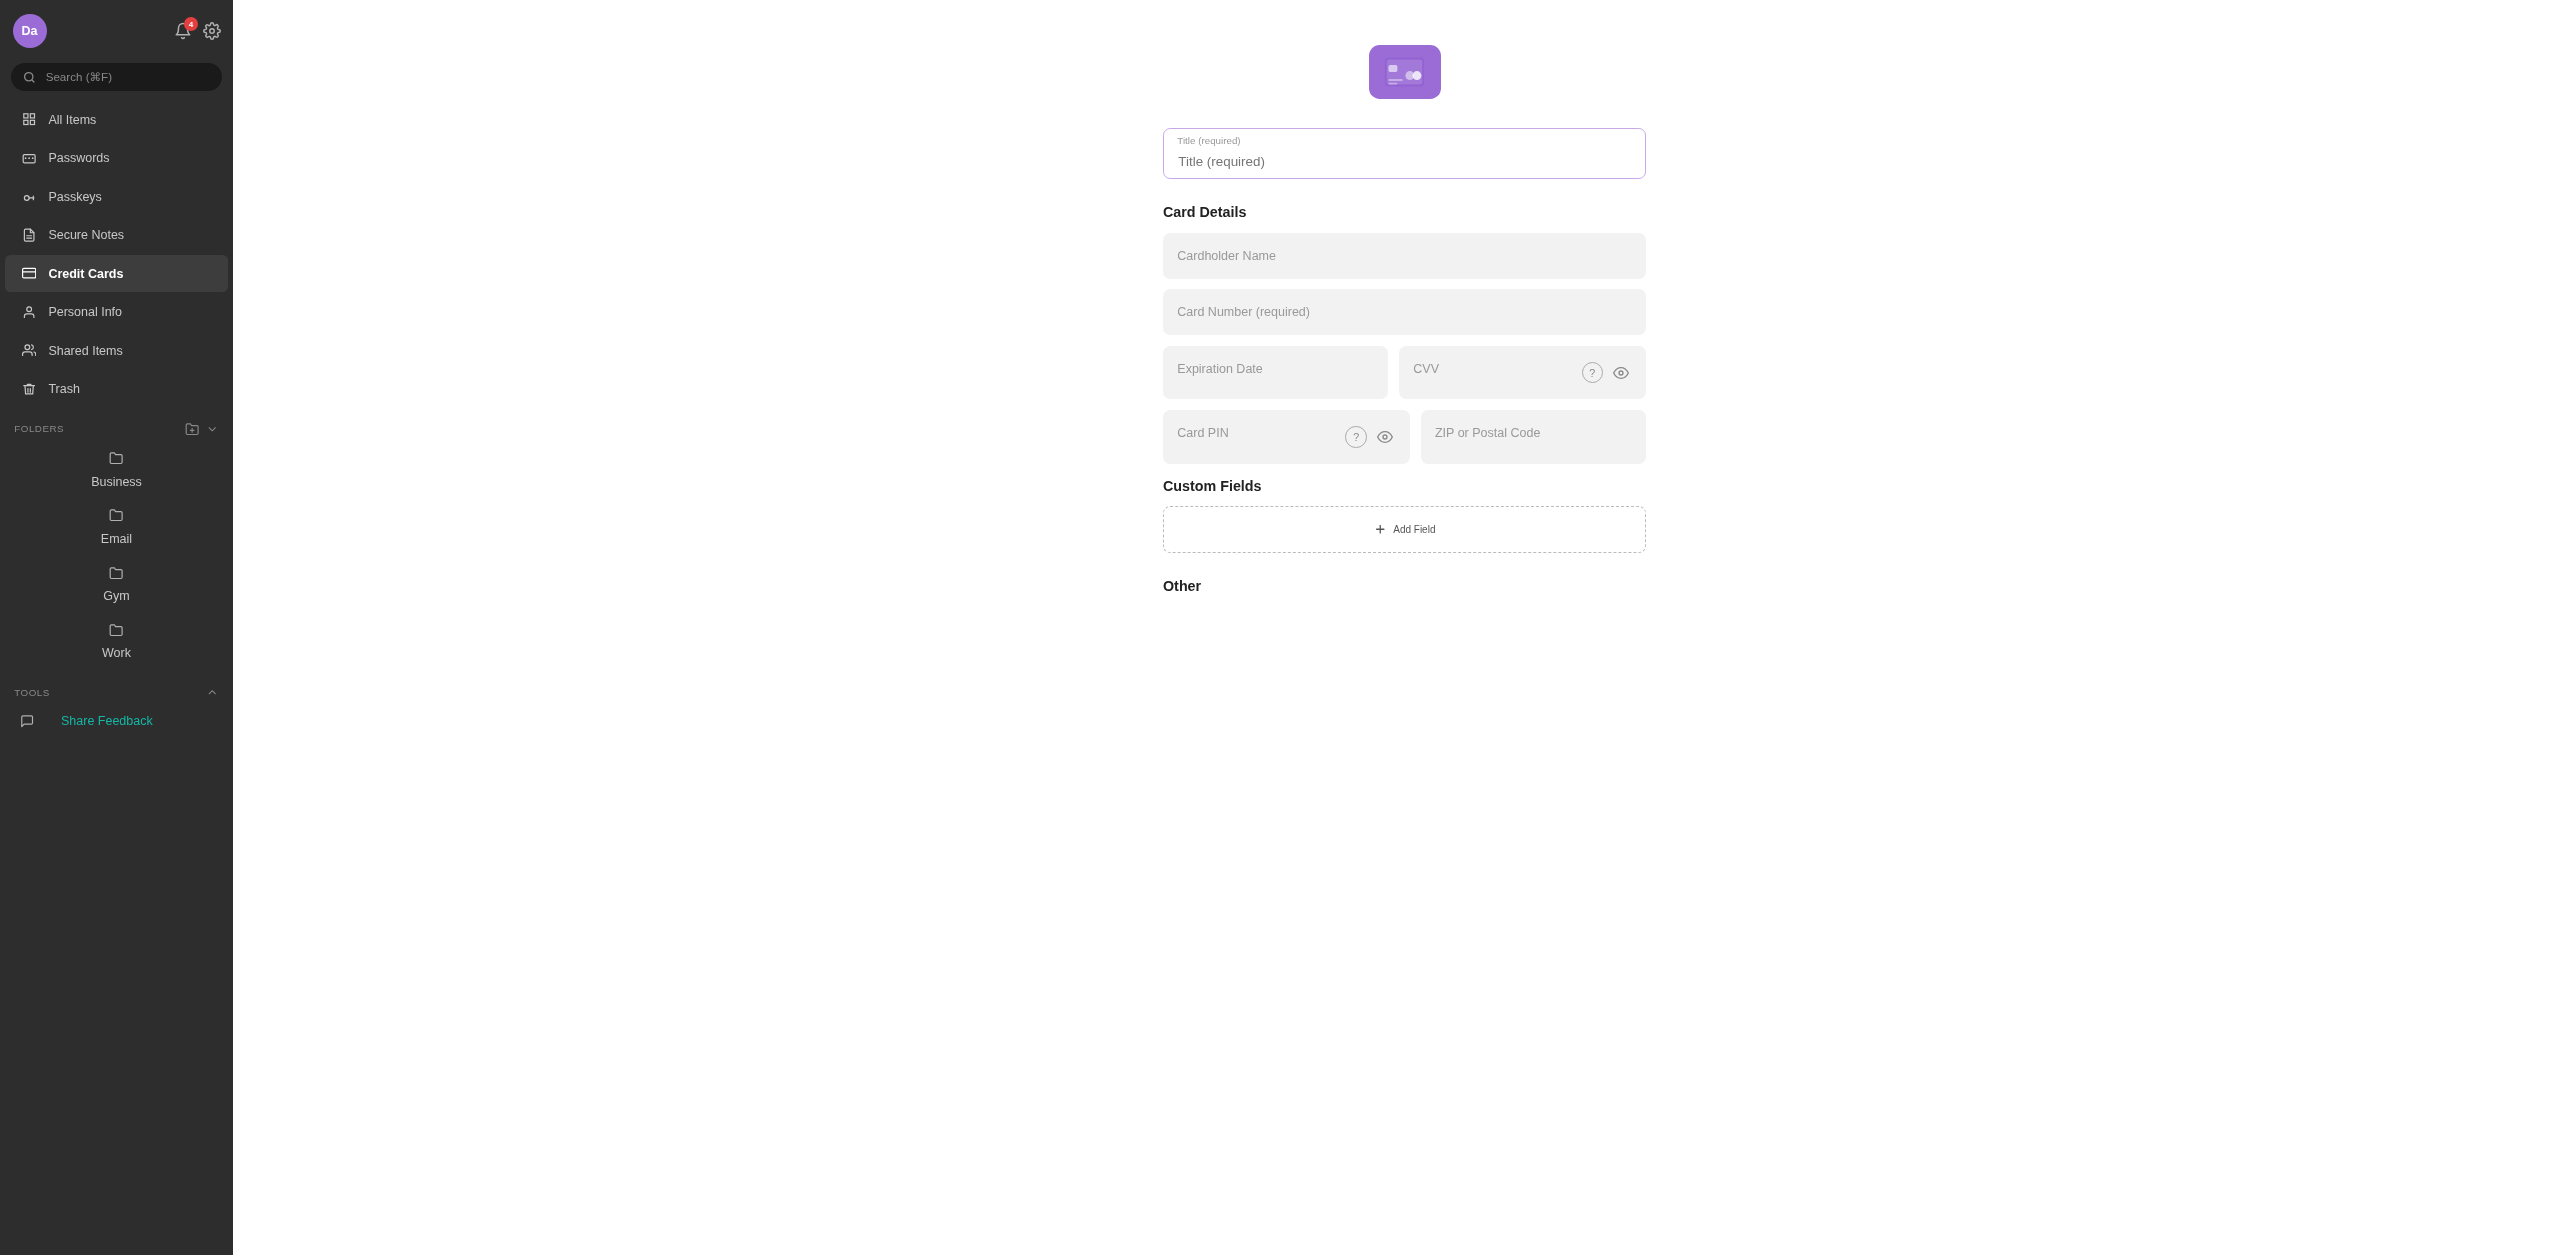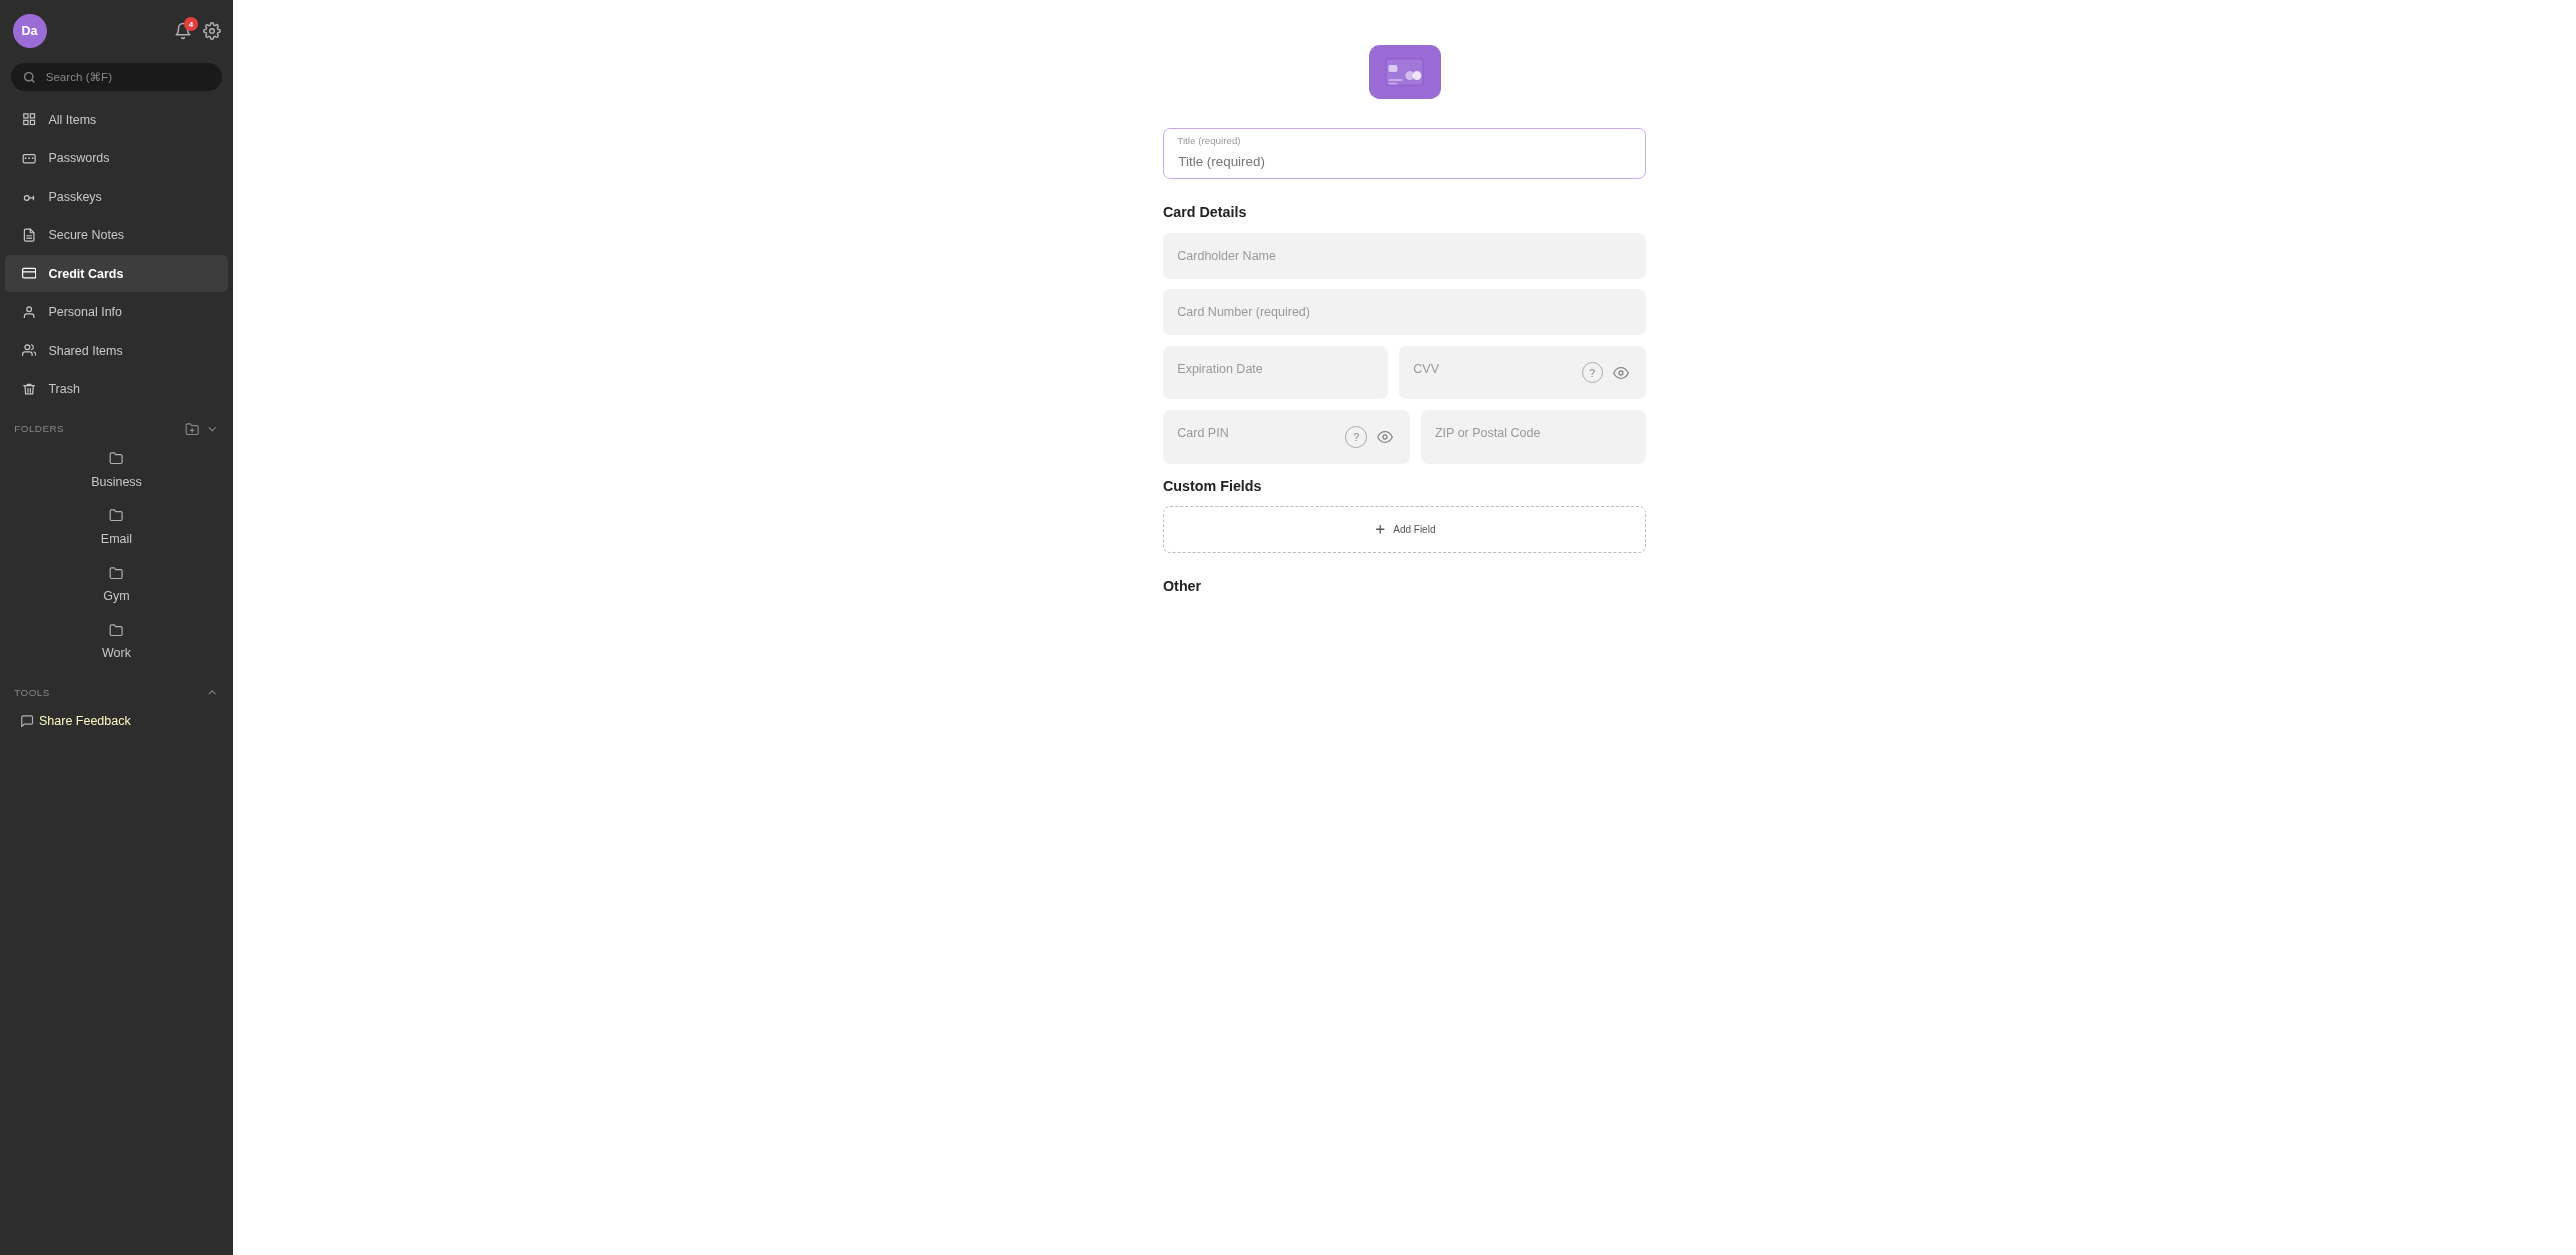--- a/index.html
+++ b/index.html
@@ -140,25 +140,25 @@
       flex-direction: column;
     }
 
     .tools-section {
       margin-top: 3.6px;
     }
 
     .feedback-item {
       display: flex;
       align-items: flex-start;
-      gap: 5px;
+      gap: 27px;
       padding: 9px 14.3px;
       cursor: pointer;
       font-size: 12.5px;
-      color: #fef9c3;
+      color: #14b8a6;
       border-radius: 5.4px;
       margin: 0.9px 5.4px;
     }
 
     
     #main {
       flex: 1;
       background: #ffffff;
       overflow-y: auto;
       display: flex;

